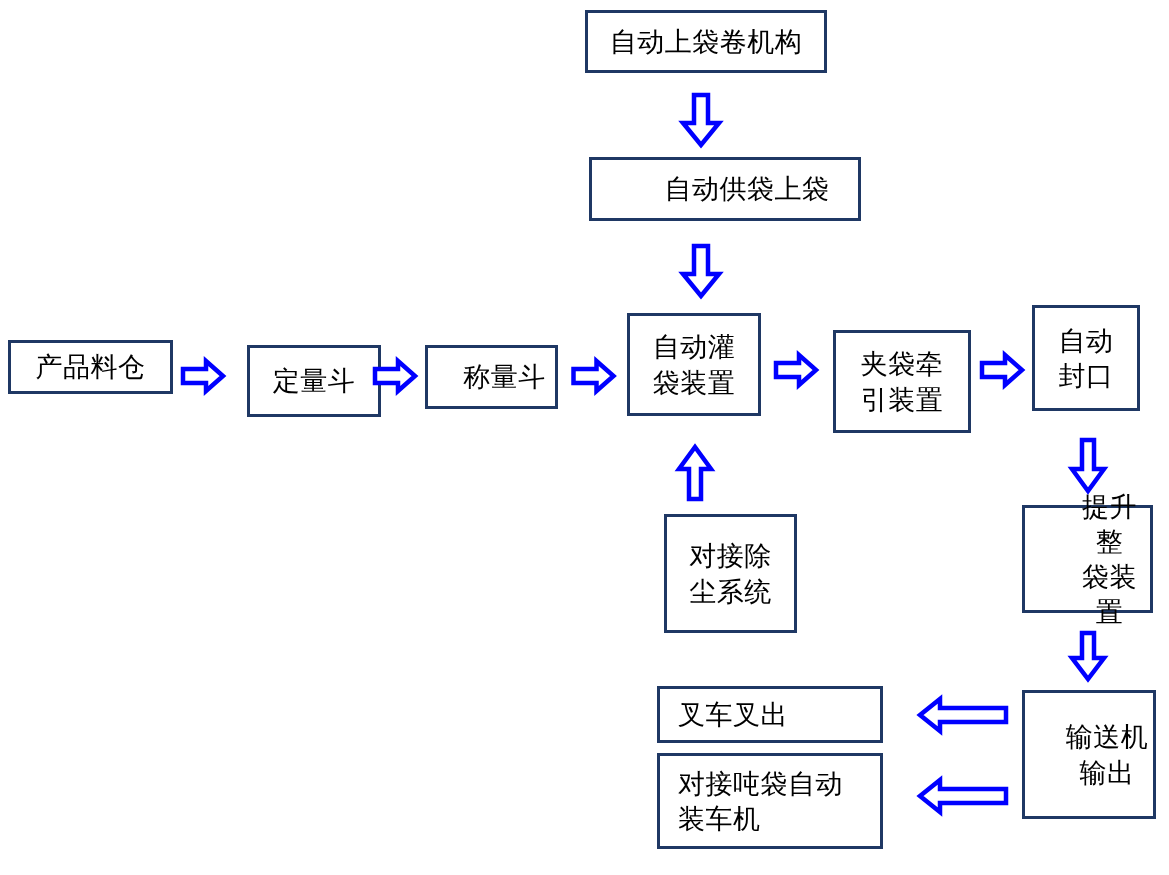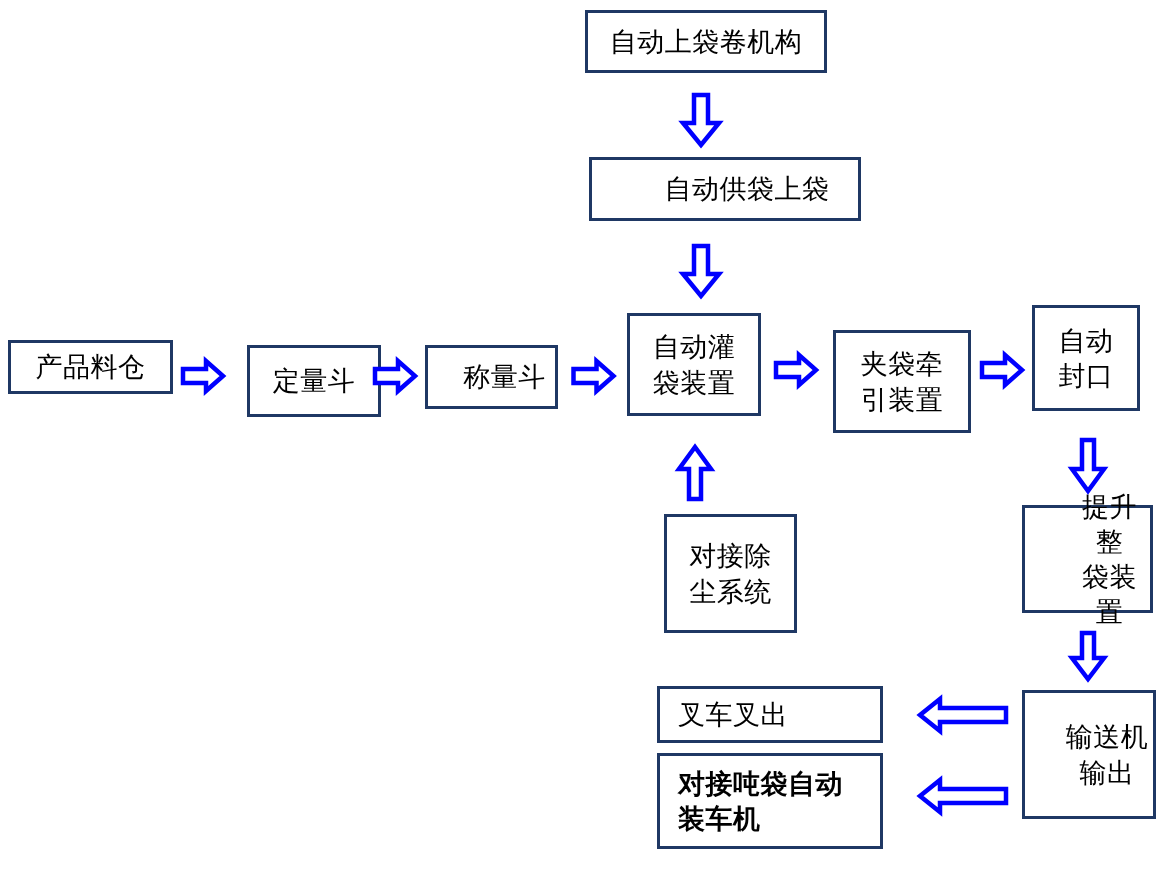--- a/index.html
+++ b/index.html
@@ -72,21 +72,21 @@
 尘系统</div>
 
   <div class="node" style="left:1022px; top:505px; width:131px; height:108px;padding-left:44px;">提升整
 袋装置</div>
 
   <div class="node" style="left:1022px; top:690px; width:134px; height:129px;padding-left:36px;">输送机
 输出</div>
 
   <div class="node" style="left:657px; top:686px; width:226px; height:57px; justify-content:flex-start; padding-left:18px; text-align:right;">叉车叉出</div>
 
-  <div class="node" style="left:657px; top:753px; width:226px; height:96px; justify-content:flex-start; padding-left:18px; text-align:left;font-weight:bold;">对接吨袋自动
+  <div class="node" style="left:657px; top:753px; width:226px; height:96px; justify-content:flex-start; padding-left:18px; text-align:left;">对接吨袋自动
 装车机</div>
 
   <div class="arrow" style="left:678px; top:92px; width:46px; height:56px;">
     <svg width="46" height="56" viewBox="0 0 92 112">
       <polygon points="32,6 60,6 60,62 82,62 46,106 10,62 32,62"></polygon>
     </svg>
   </div>
 
   <div class="arrow" style="left:678px; top:243px; width:46px; height:56px;">
     <svg width="46" height="56" viewBox="0 0 92 112">

